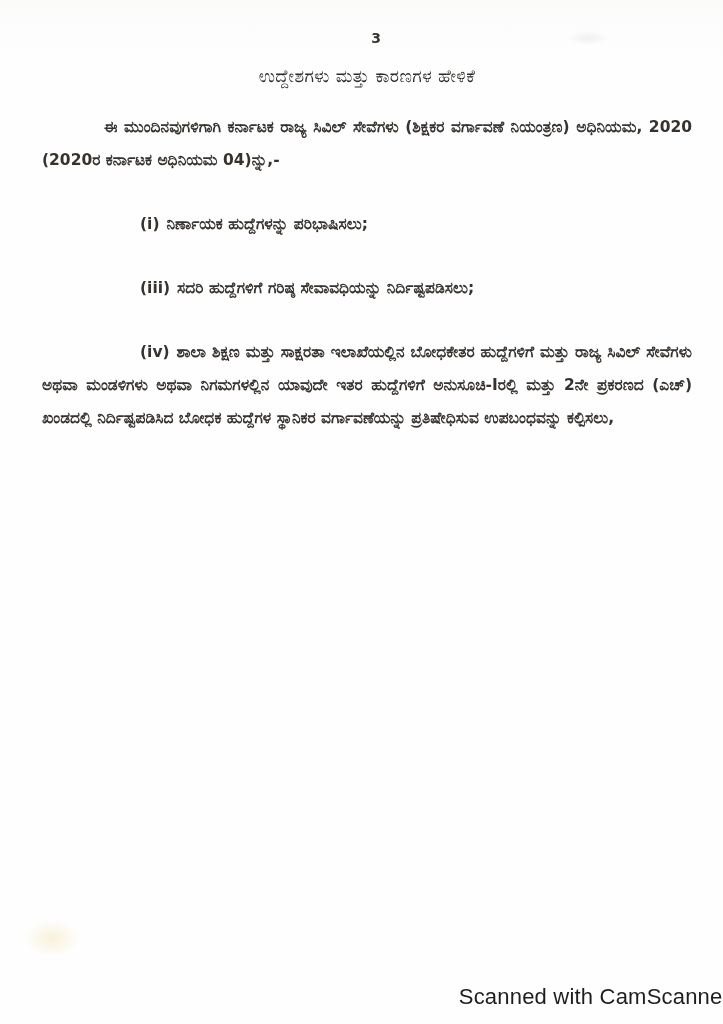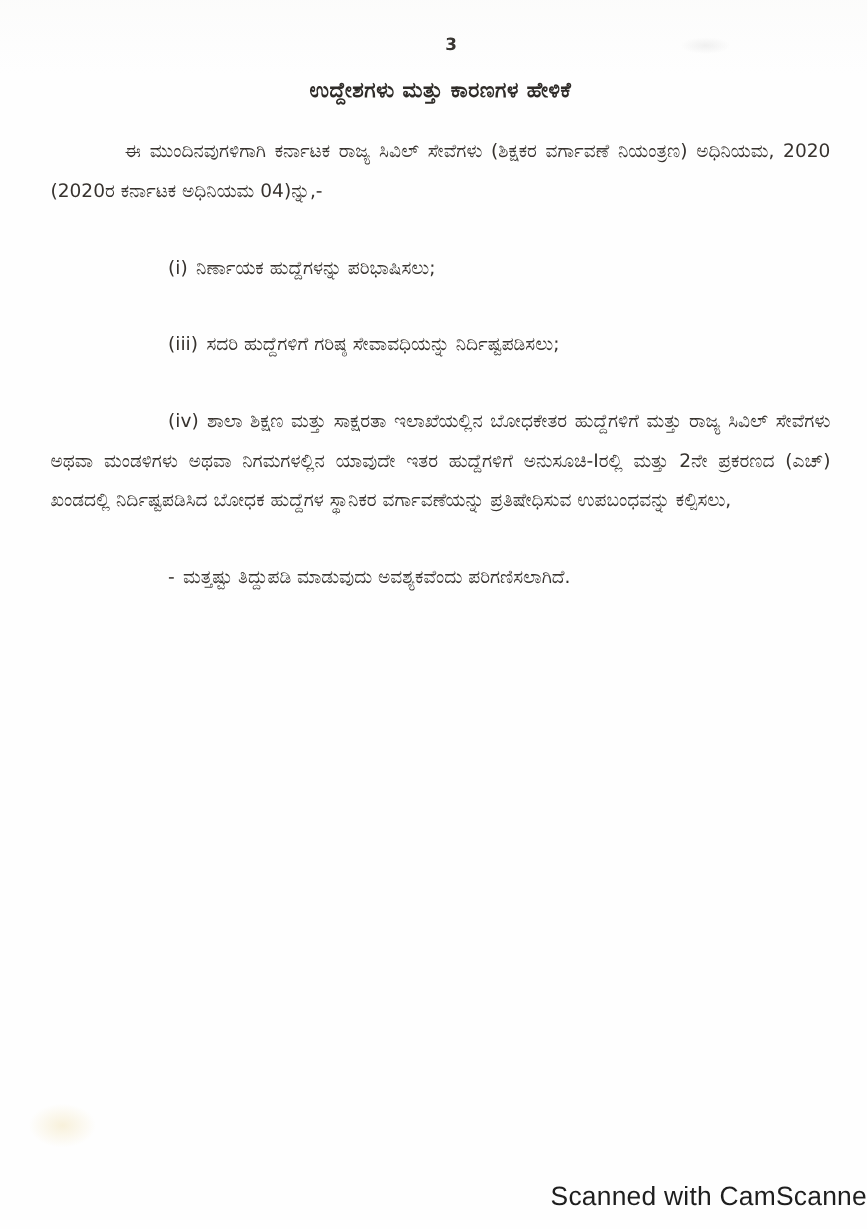--- a/index.html
+++ b/index.html
@@ -38,31 +38,32 @@
     text-align: center;
     font-size: 14px;
     font-weight: bold;
     color: #3a3734;
     margin: 0 0 20px 0;
     padding-left: 18px;
   }
   .doc-heading {
     text-align: center;
     font-size: 17.5px;
-    font-weight: bold;
+    font-weight: normal;
     letter-spacing: 0.4px;
     color: #302d2a;
     margin: 0 0 24px 0;
   }
   .para {
     font-size: 15.5px;
     line-height: 33px;
     text-align: justify;
     margin: 0 0 15px 0;
     color: #383430;
+    font-weight: bold;
   }
   .intro { text-indent: 62px; }
   .clause { text-indent: 98px; margin-top: 31px; }
   .clause-label { margin-right: 7px; }
   .closing { text-indent: 56px; margin-top: 6px; }
   .watermark-bar {
     position: absolute;
     bottom: 14px;
     right: -7px;
     white-space: nowrap;
@@ -93,22 +94,19 @@
 
     <p class="para clause">
       <span class="clause-label">(iii)</span><span class="clause-text">ಸದರಿ ಹುದ್ದೆಗಳಿಗೆ ಗರಿಷ್ಠ ಸೇವಾವಧಿಯನ್ನು ನಿರ್ದಿಷ್ಟಪಡಿಸಲು;</span>
     </p>
 
     <p class="para clause">
       <span class="clause-label">(iv)</span><span class="clause-text">ಶಾಲಾ ಶಿಕ್ಷಣ ಮತ್ತು ಸಾಕ್ಷರತಾ ಇಲಾಖೆಯಲ್ಲಿನ ಬೋಧಕೇತರ ಹುದ್ದೆಗಳಿಗೆ ಮತ್ತು ರಾಜ್ಯ ಸಿವಿಲ್ ಸೇವೆಗಳು ಅಥವಾ ಮಂಡಳಿಗಳು ಅಥವಾ ನಿಗಮಗಳಲ್ಲಿನ ಯಾವುದೇ ಇತರ ಹುದ್ದೆಗಳಿಗೆ ಅನುಸೂಚಿ-Iರಲ್ಲಿ ಮತ್ತು 2ನೇ ಪ್ರಕರಣದ (ಎಚ್) ಖಂಡದಲ್ಲಿ ನಿರ್ದಿಷ್ಟಪಡಿಸಿದ ಬೋಧಕ ಹುದ್ದೆಗಳ ಸ್ಥಾನಿಕರ ವರ್ಗಾವಣೆಯನ್ನು ಪ್ರತಿಷೇಧಿಸುವ ಉಪಬಂಧವನ್ನು ಕಲ್ಪಿಸಲು,</span>
     </p>
 
 
-    <p class="para clause">
-      <span class="clause-label">-</span><span class="clause-text">ಮತ್ತಷ್ಟು ತಿದ್ದುಪಡಿ ಮಾಡುವುದು ಅವಶ್ಯಕವೆಂದು ಪರಿಗಣಿಸಲಾಗಿದೆ.</span>
-    </p>
 
 
   </div>
 
   <div class="watermark-bar">Scanned with CamScanner</div>
 
 </div>
 
 </body></html>

